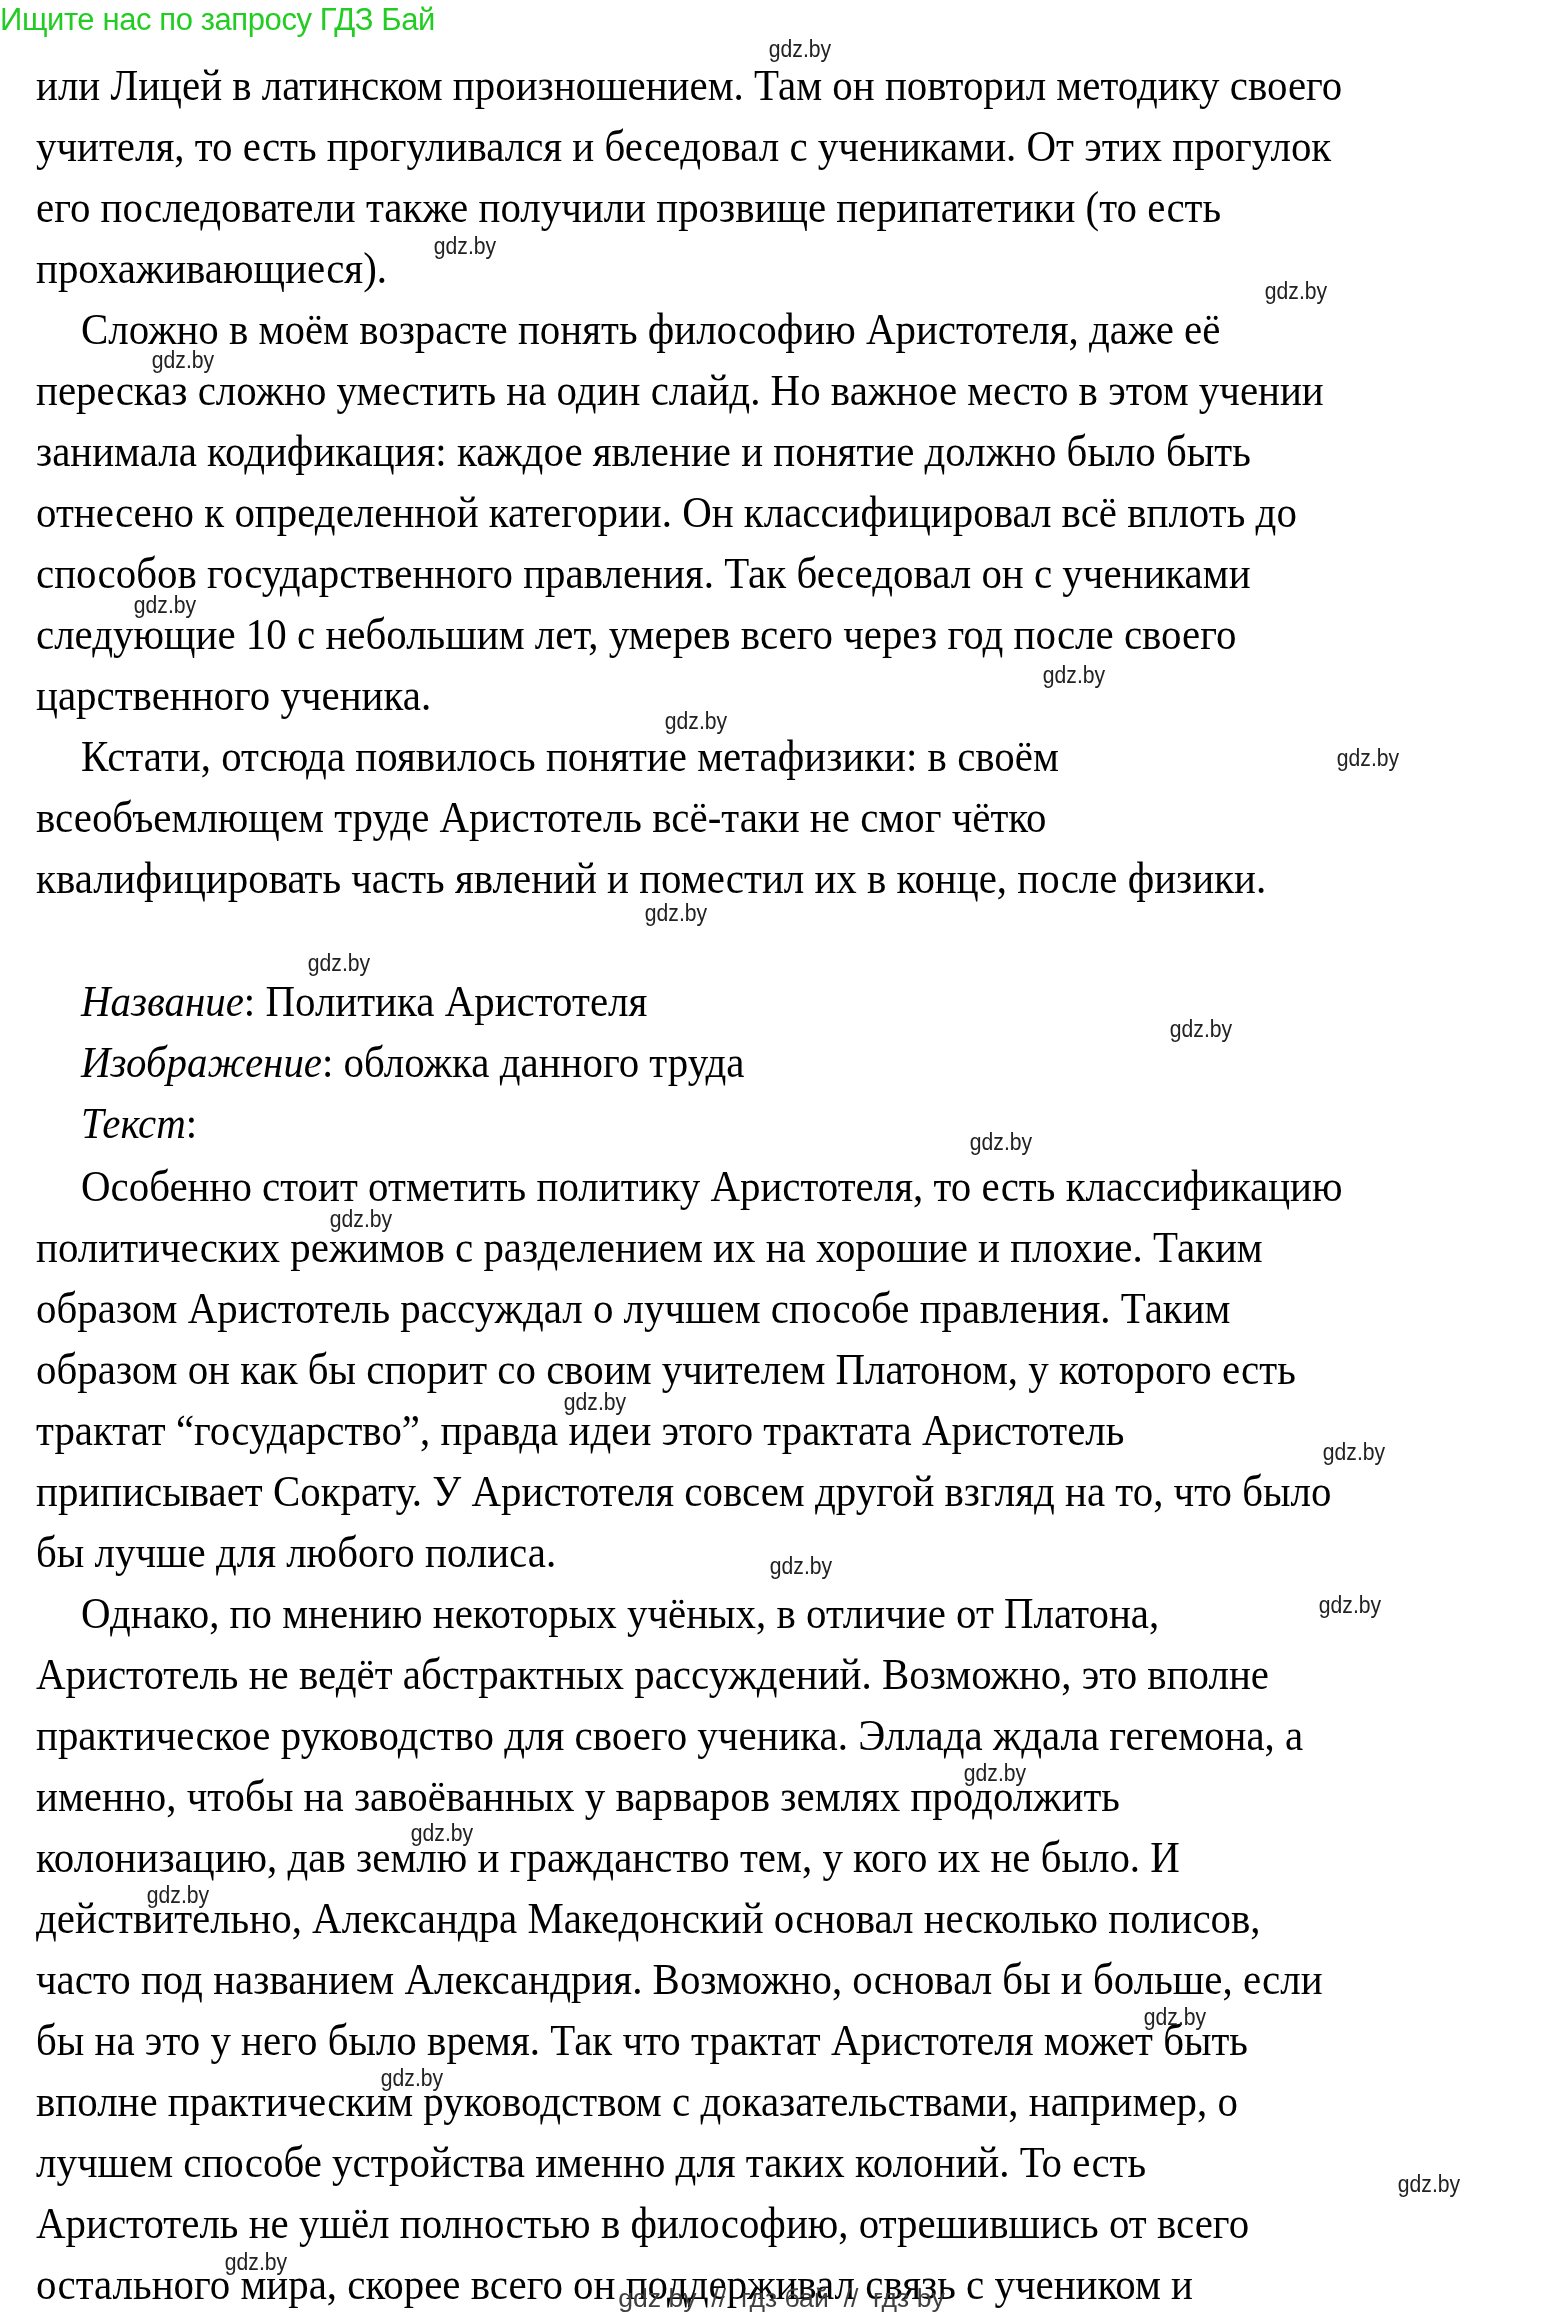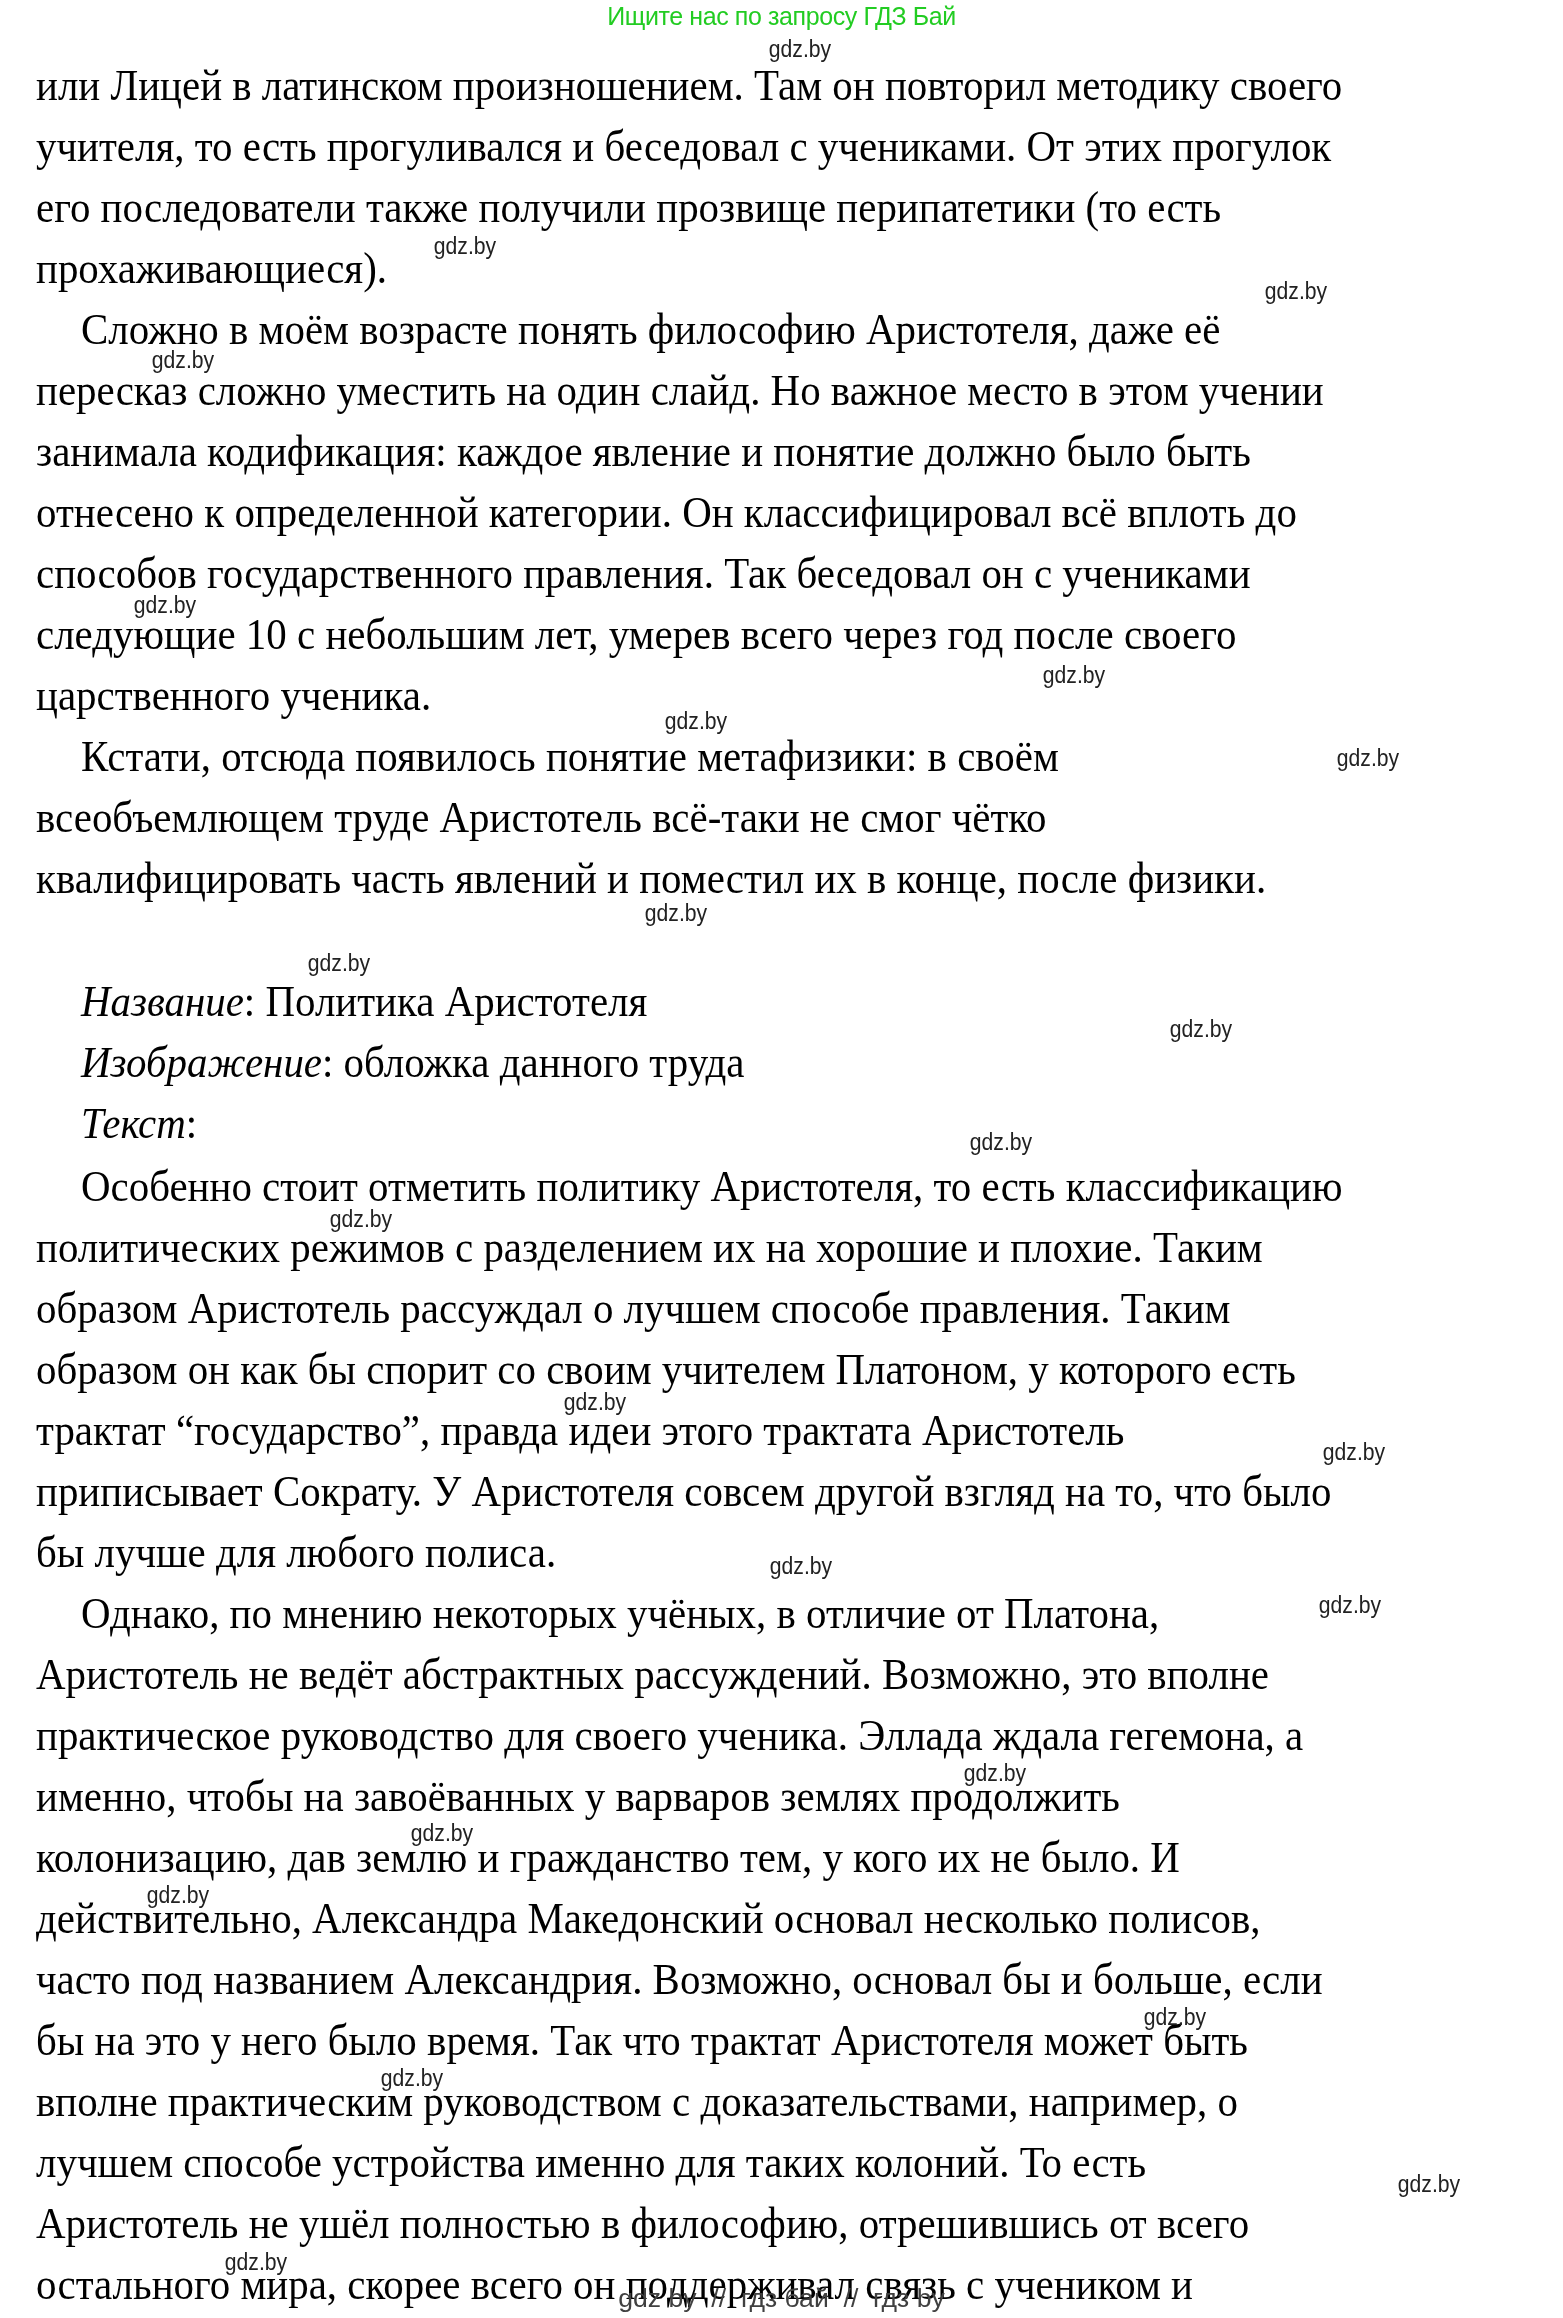--- a/index.html
+++ b/index.html
@@ -1,19 +1,19 @@
 <!DOCTYPE html>
 <html style="font-size:12.5px"><head>
 <meta charset="utf-8">
 <style>
   html, body { margin: 0; padding: 0; background: #ffffff; }
   body { width: 1563px; height: 2319px; position: relative; overflow: hidden; }
   .top-banner {
-    position: absolute; left: 0; top: 1.6px; width: 1563px; text-align: center;
-    font-family: "Liberation Sans", sans-serif; font-size: 25px; color: #22cc22;
+    position: absolute; left: 0; top: 1.6px; width: 1563px; text-align: left;
+    font-family: "Liberation Sans", sans-serif; font-size: 31px; color: #22cc22;
     letter-spacing: -0.4px;
   }
   .bottom-banner {
     position: absolute; left: 0; top: 2283px; width: 1563px; text-align: center;
     font-family: "Liberation Sans", sans-serif; font-size: 26.6px; color: #404040;
     white-space: pre;
   }
   .line {
     position: absolute; left: 36px; white-space: nowrap;
     font-family: "Liberation Serif", serif; font-size: 44px; color: #000;

